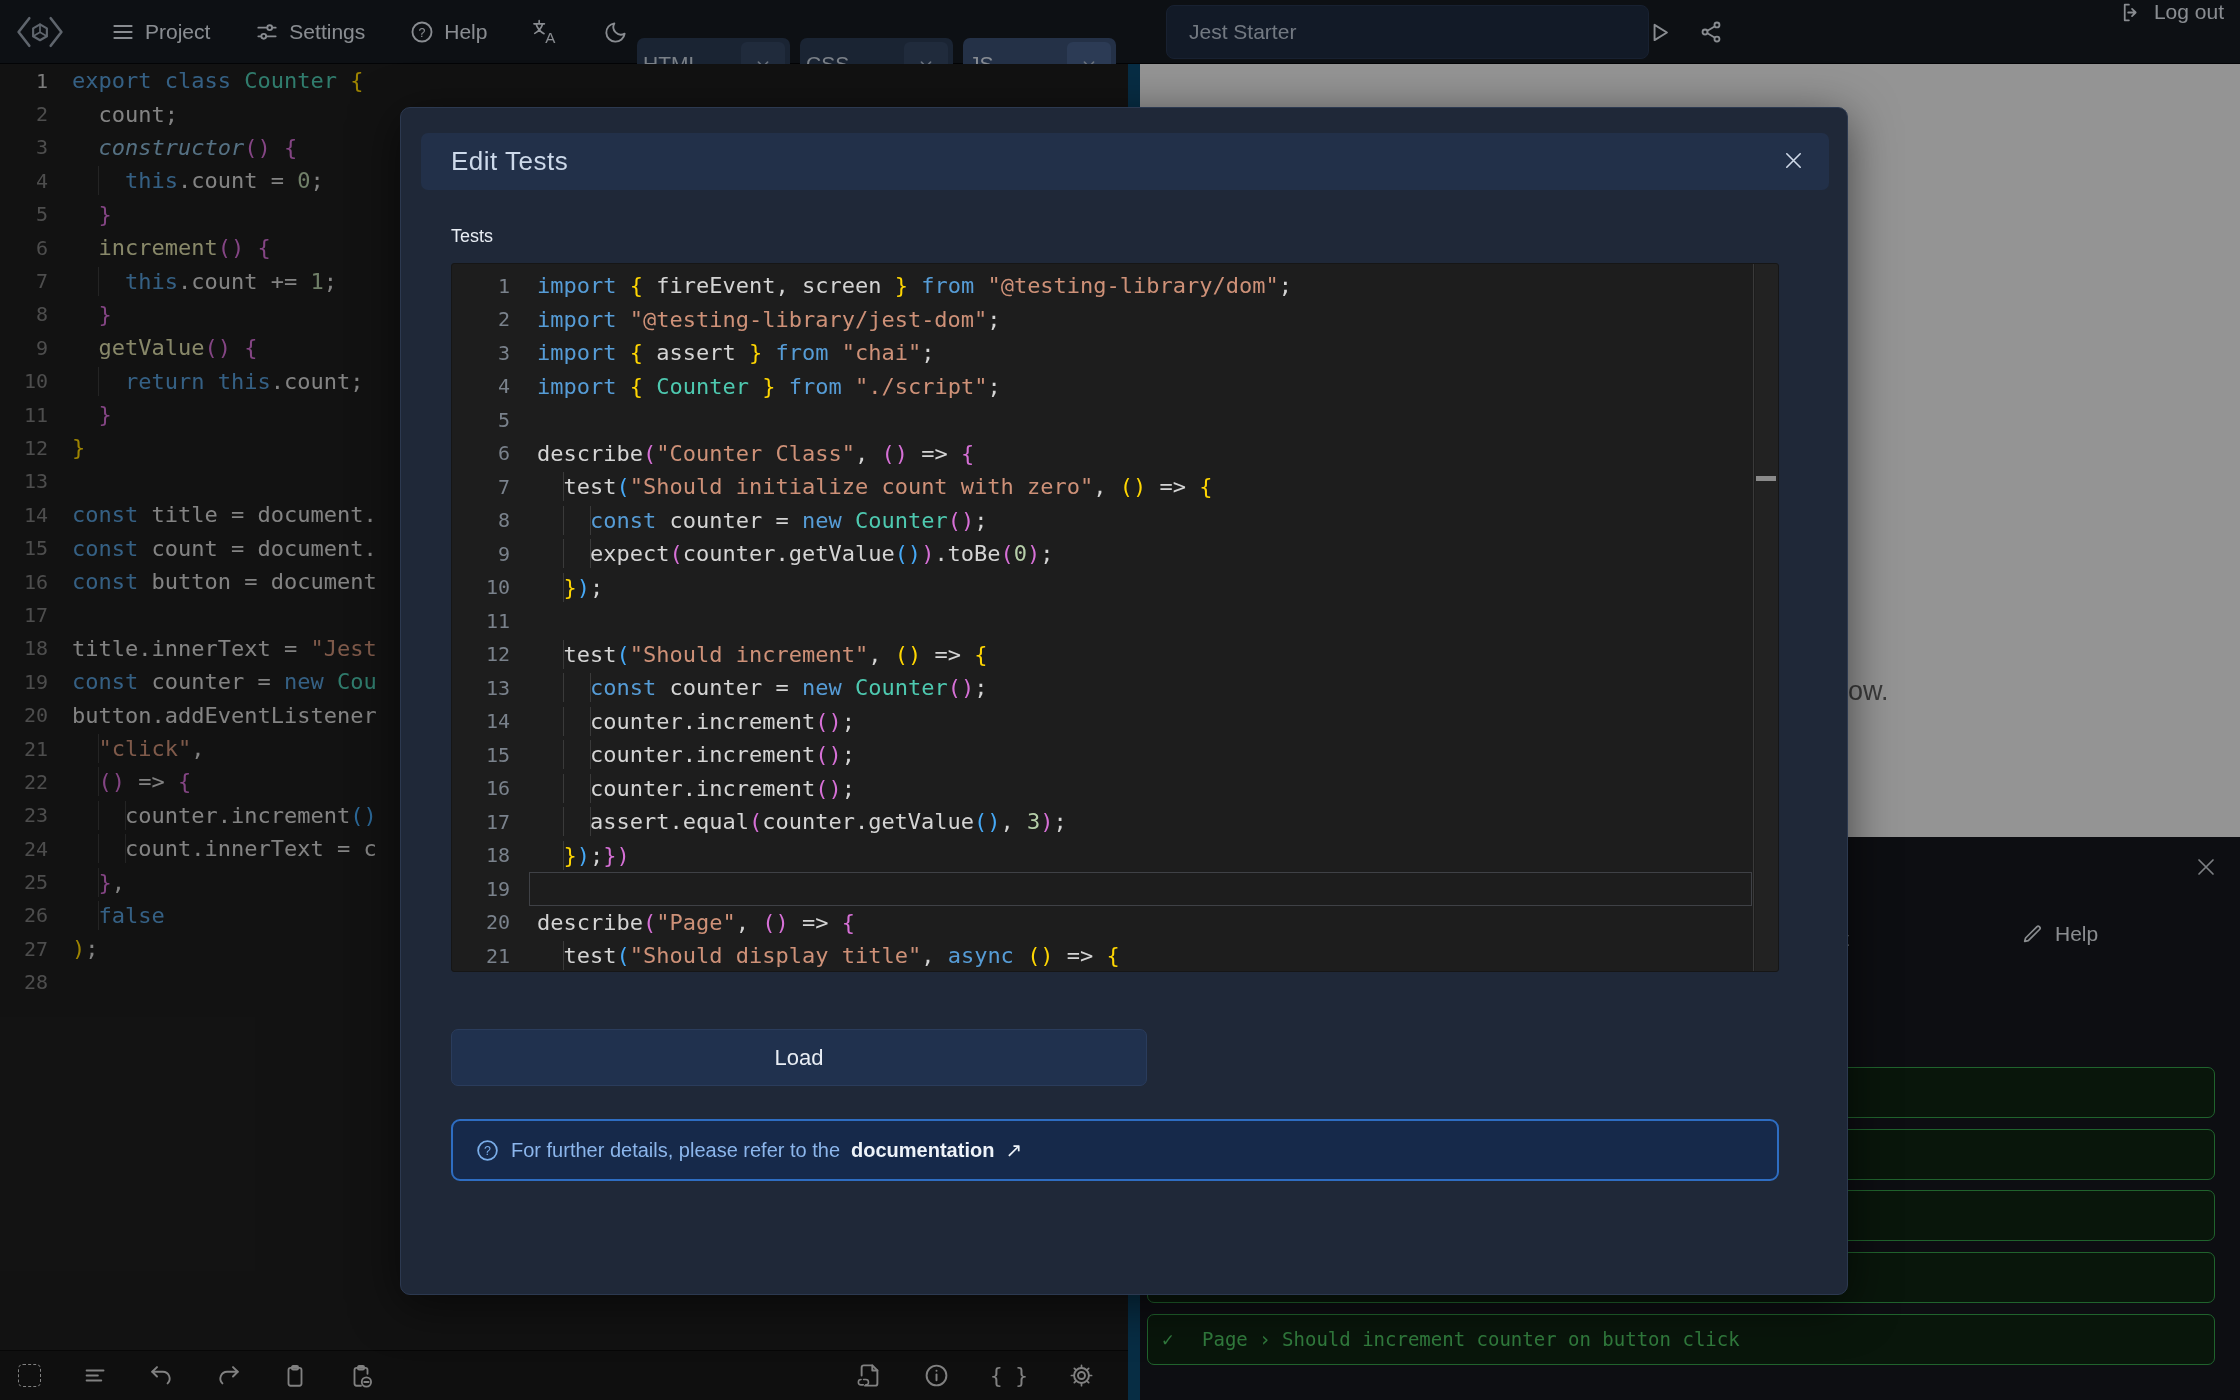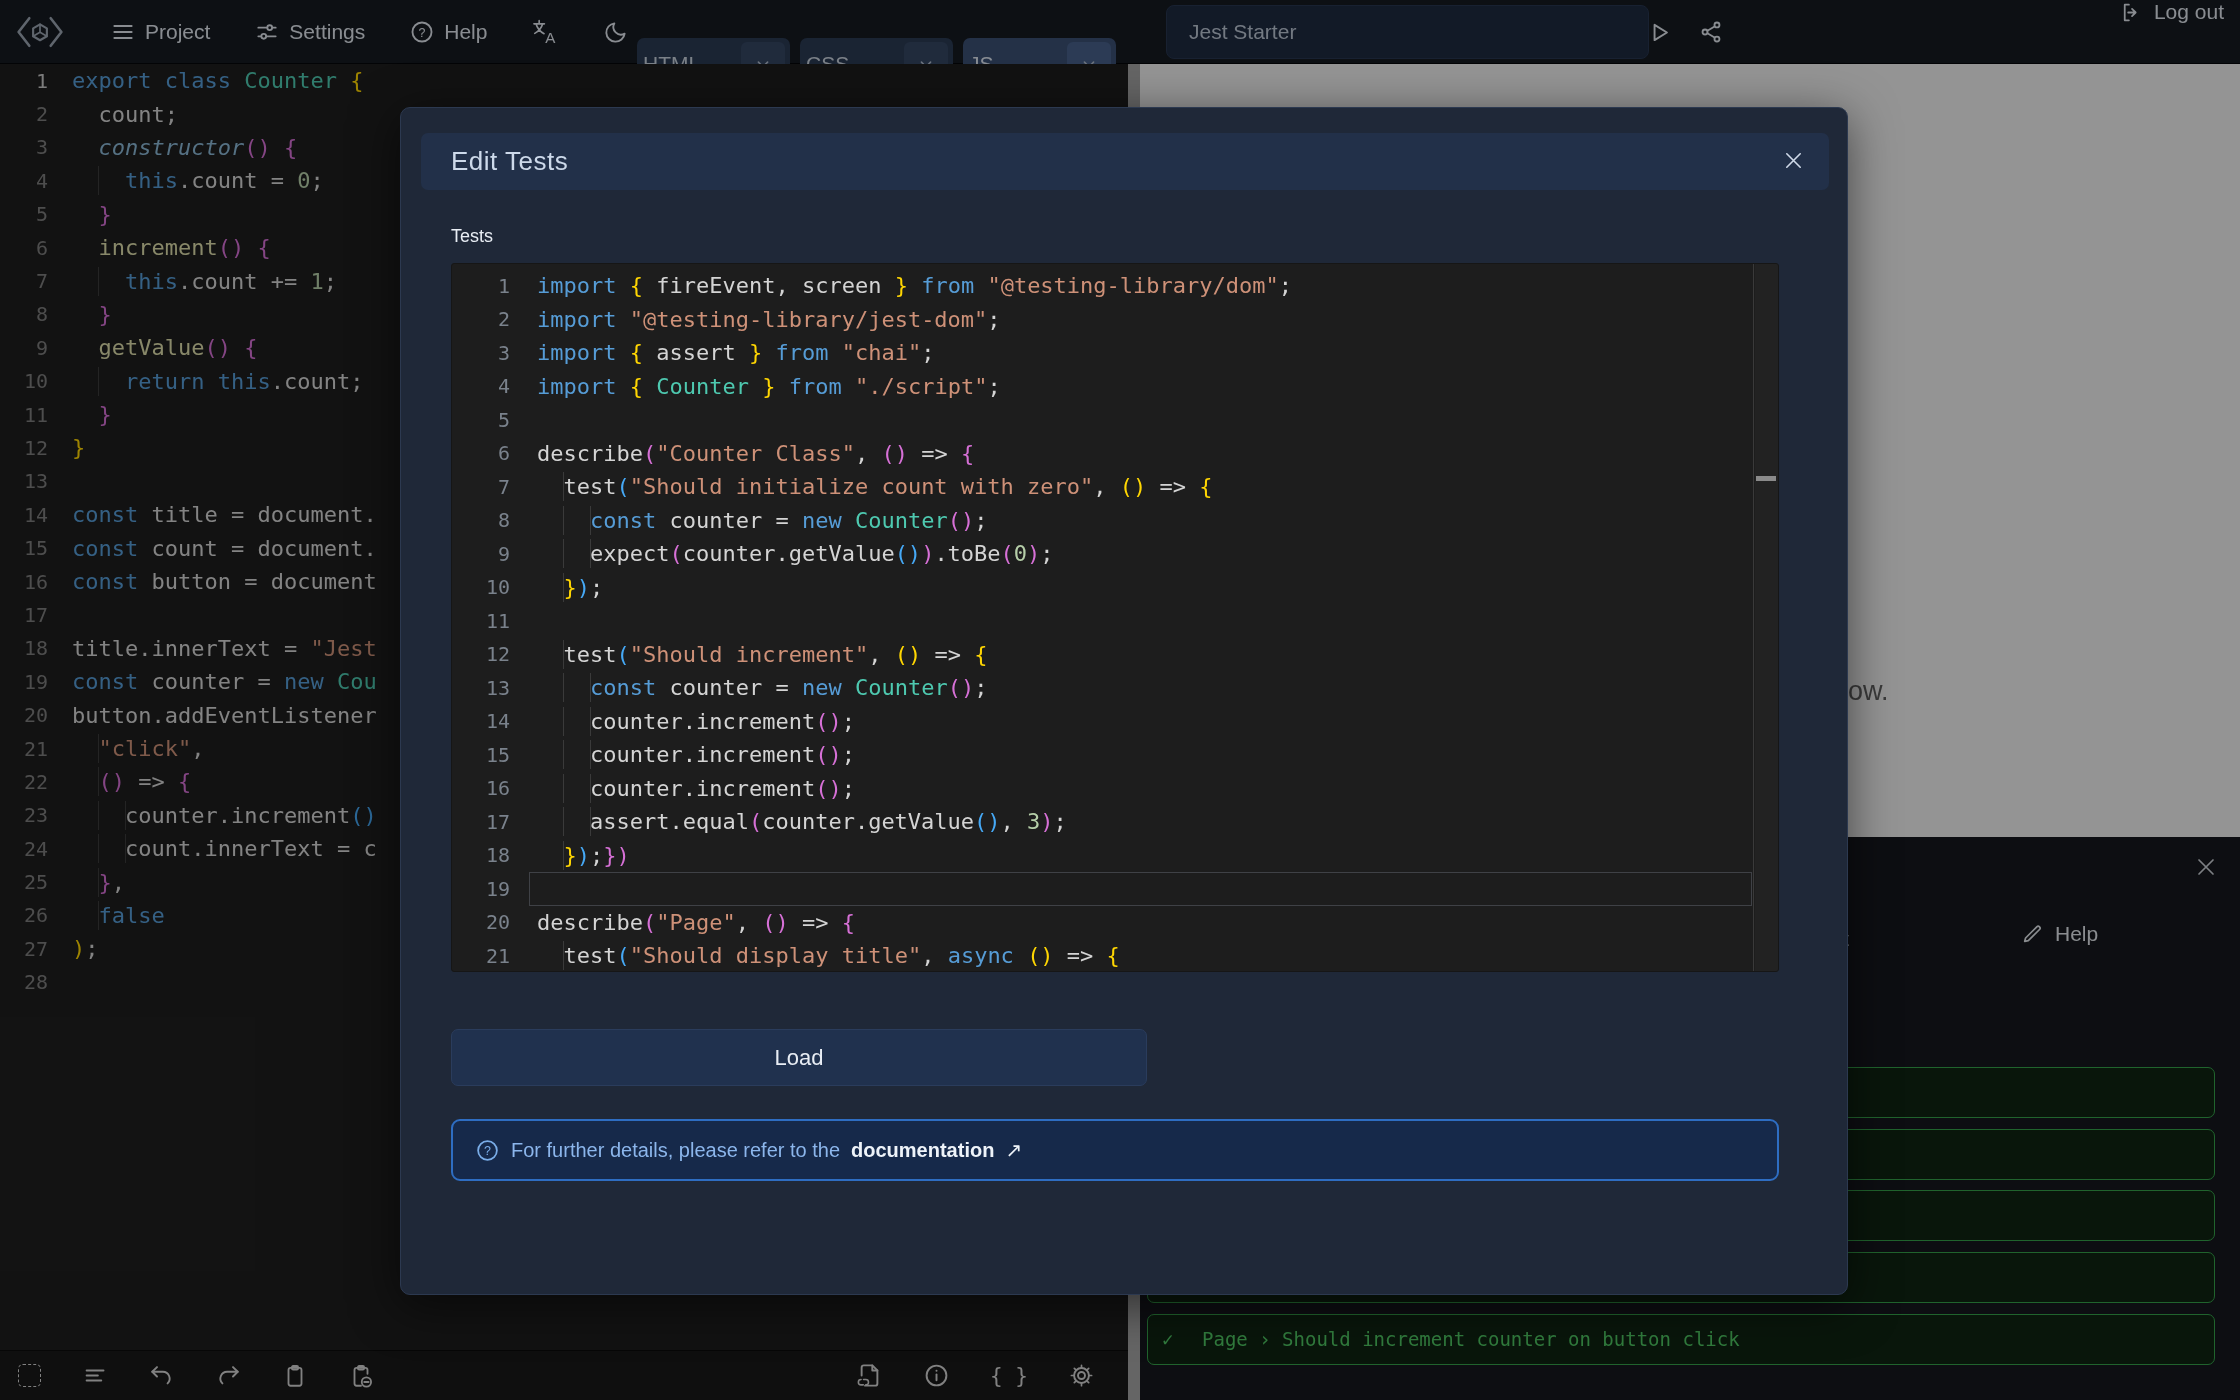--- a/index.html
+++ b/index.html
@@ -1,18 +1,18 @@
 <!DOCTYPE html>
 <html><head>
 <meta charset="utf-8">
 <style>
   * { margin:0; padding:0; box-sizing:border-box; }
   html,body { width:2240px; height:1400px; overflow:hidden; background:#0d1117; }
   body { font-family:"Liberation Sans", sans-serif; }
-  #app { position:relative; width:2240px; height:1400px; background:#a3a3a3; }
+  #app { position:relative; width:2240px; height:1400px; background:#0c4a6e; }
 
   
   .topbar { position:absolute; left:0; top:0; width:2240px; height:64px; background:#151a21; border-bottom:1px solid #05070a; }
   .tb-left { position:absolute; left:14px; top:0; height:64px; display:flex; align-items:center; gap:44px; color:#dde3ea; }
   .logo { display:flex; align-items:center; color:#9aa4b0; }
   .menu-item { display:flex; align-items:center; gap:9px; font-size:21px; color:#dde3ea; cursor:default; }
   .iconbtn { background:none; border:none; color:#dde3ea; display:flex; align-items:center; }
   .icon { stroke:currentColor; fill:none; stroke-width:1.7; stroke-linecap:round; stroke-linejoin:round; }
   .tb-panels { position:absolute; left:637px; top:6px; display:flex; gap:10px; }
   .panel-btn { width:153px; height:52px; background:#2b3a53; border-radius:7px; display:flex; align-items:center; justify-content:space-between; padding:0 5px 0 6px; color:#c7d0db; font-size:21px;margin-top:32px; }

